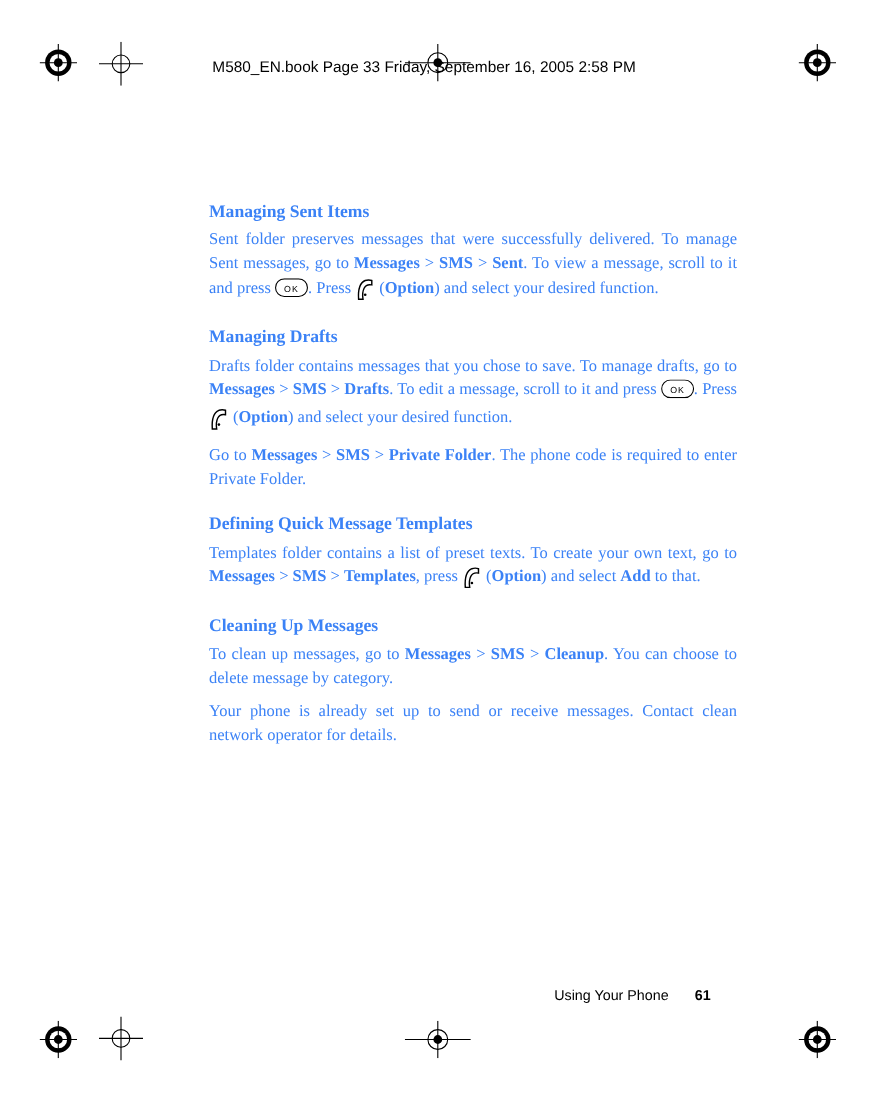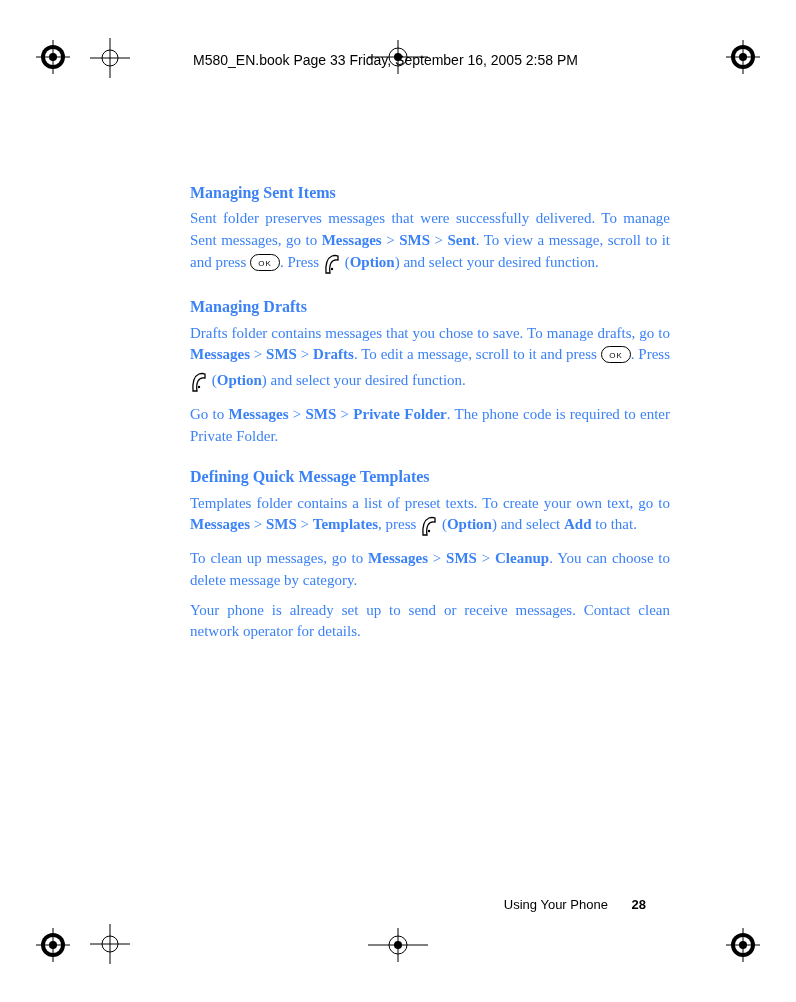--- a/index.html
+++ b/index.html
@@ -200,24 +200,25 @@
   </p>
 
   <h3>Defining Quick Message Templates</h3>
   <p>
     <span>Templates folder contains a list of preset texts. To create your own text, go to </span><span class="b">Messages</span><span> &gt; </span><span class="b">SMS</span><span>  &gt; </span><span class="b">Templates</span><span>, press </span><span class="soft-icon"><svg viewBox="0 0 18 24">
           <path d="M3 20 Q2 6 9 3 Q12 2 15 3 L15 7 Q10 6 8 10 Q6 14 7 20 Z" fill="none" stroke="#000" stroke-width="1.3"></path>
           <circle cx="9" cy="16" r="1.2" fill="#000"></circle>
         </svg></span><span> (</span><span class="b">Option</span><span>) and select </span><span class="b">Add</span><span> to that.</span>
   </p>
 
+  <h3>Cleaning Up Messages</h3>
   <p>
     <span>To clean up messages, go to </span><span class="b">Messages</span><span> &gt; </span><span class="b">SMS</span><span>  &gt; </span><span class="b">Cleanup</span><span>. You can choose to delete message by category.</span>
   </p>
 
   <p>Your phone is already set up to send or receive messages. Contact clean network operator for details.</p>
 
 </div>
 
 <div class="footer">
   <span>Using Your Phone</span>
-  <span class="pn">28</span>
+  <span class="pn">61</span>
 </div>
 
 </body></html>

